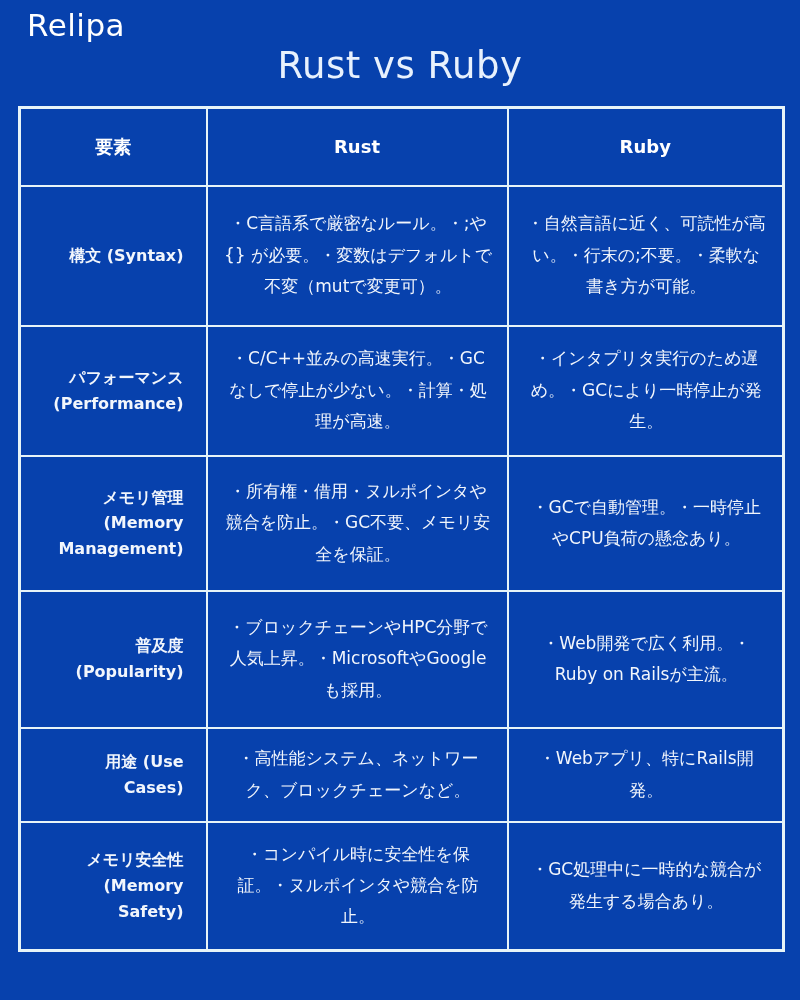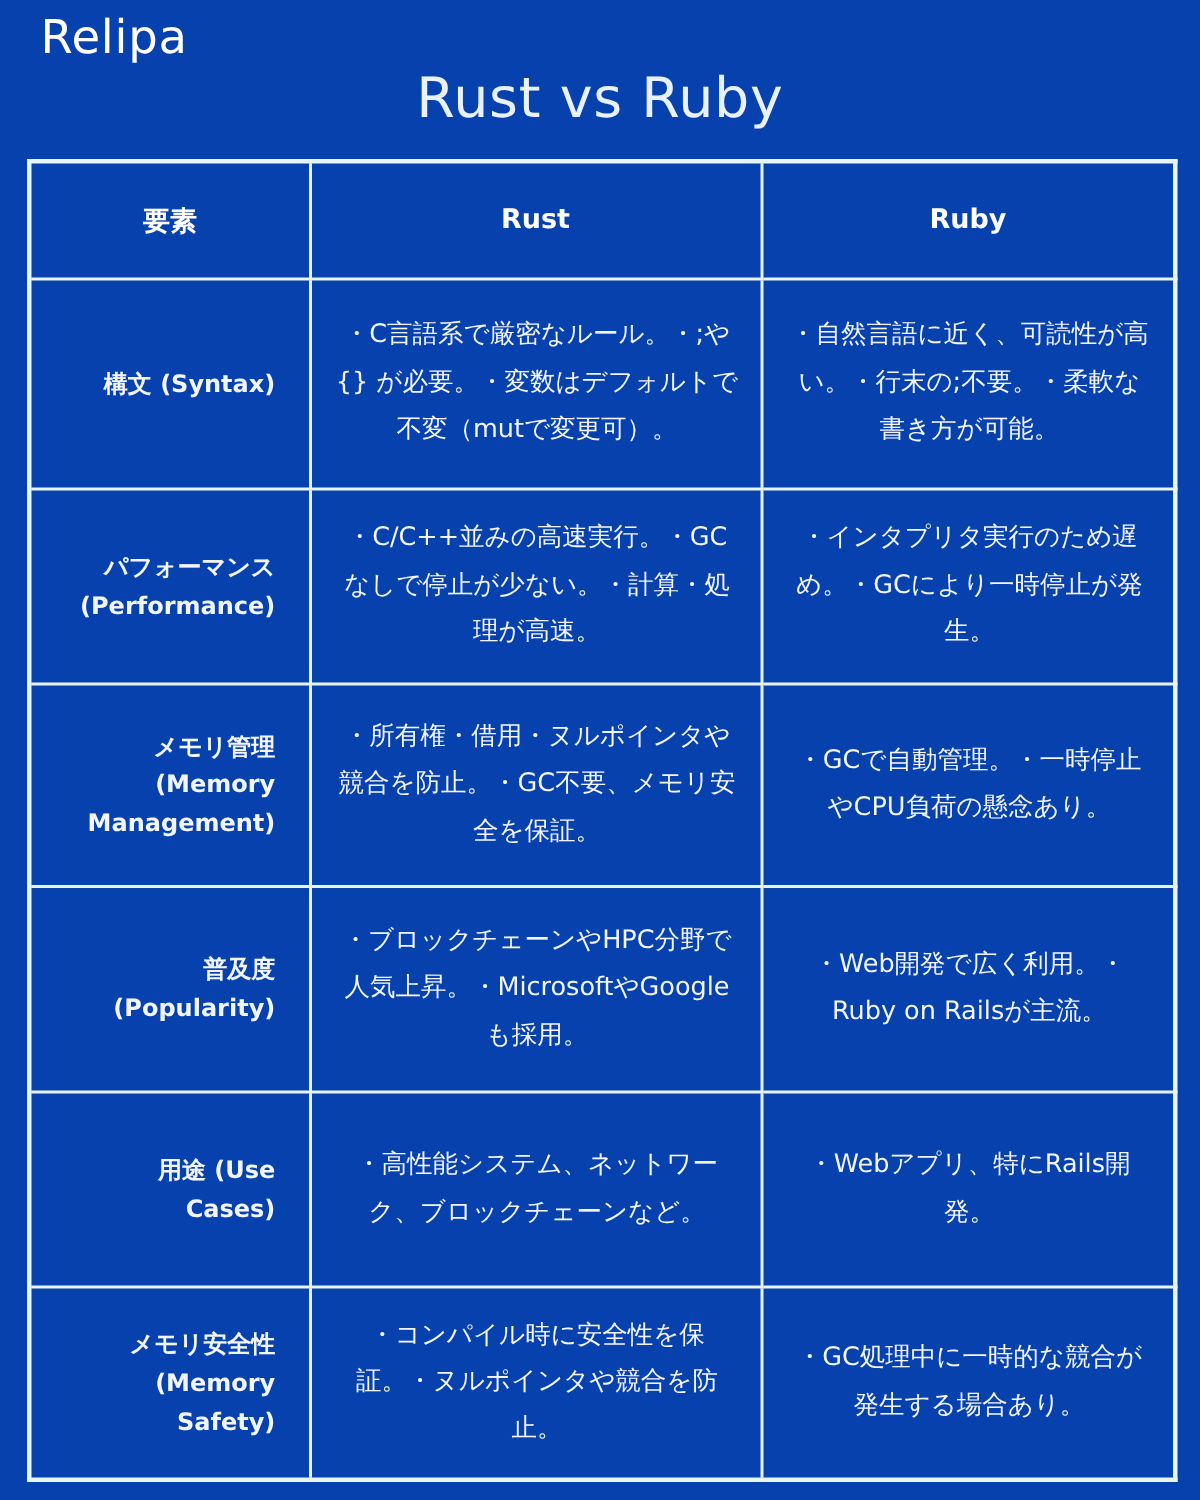--- a/index.html
+++ b/index.html
@@ -72,21 +72,21 @@
   td.desc {
     font-size: 17px;
     line-height: 1.85;
     text-align: center;
     padding: 6px 14px 6px 16px;
   }
   #rows tr:nth-child(1) { height: 140px; }
   #rows tr:nth-child(2) { height: 130px; }
   #rows tr:nth-child(3) { height: 135px; }
   #rows tr:nth-child(4) { height: 137px; }
-  #rows tr:nth-child(5) { height: 130px; }
+  #rows tr:nth-child(5) { height: 94px; }
   #rows tr:nth-child(6) { height: 129px; }
 </style>
 </head>
 <body>
 
 <div class="page">
 
   <div class="logo">
     <span>Relipa</span>
   </div>

